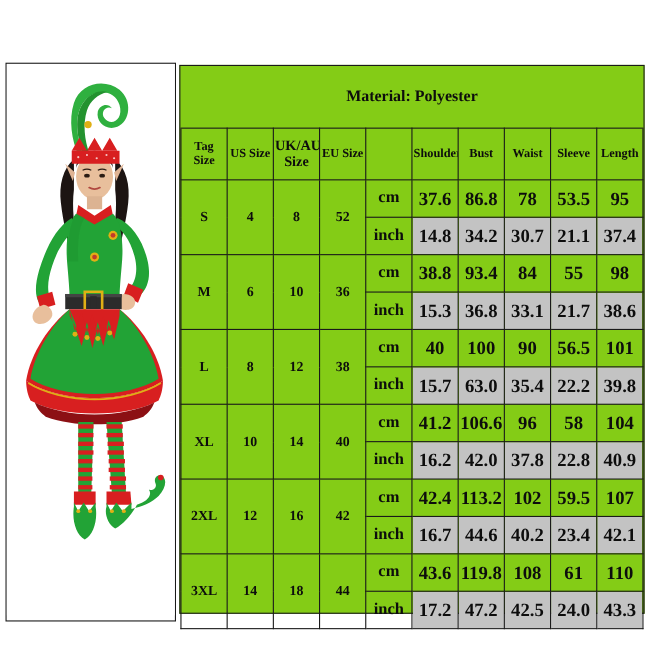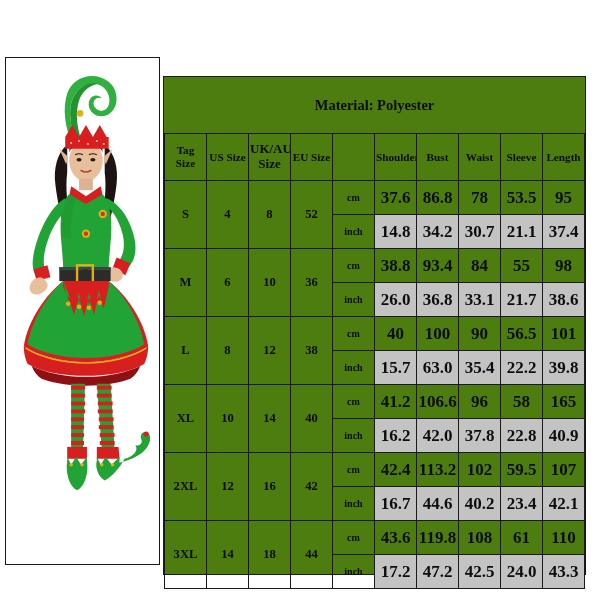--- a/index.html
+++ b/index.html
@@ -32,26 +32,26 @@
     left: 0;
     top: 0;
     width: 100%;
     height: 100%;
   }
 
   
   .chart-panel {
     position: absolute;
     left: 163px;
-    top: 76px;
+    top: 59px;
     width: 423px;
     height: 499px;
     box-sizing: border-box;
     border: 1.5px solid #1a1a1a;
-    background: #4d7c0f;
+    background: #84cc16;
   }
   table.size-chart {
     width: 100%;
     height: 100%;
     border-collapse: collapse;
     table-layout: fixed;
   }
   table.size-chart td,
   table.size-chart th {
     border: 1px solid #1a1a1a;
@@ -72,21 +72,21 @@
   .head-cell {
     font-size: 11.2px;
     height: 46px;
   }
   .head-cell.narrow { font-size: 13px; }
   .head-unit { }
   .size-cell {
     font-size: 12.6px;
   }
   .unit-cell {
-    font-size: 10px;
+    font-size: 15px;
   }
   .val-cell {
     font-size: 17px;
   }
   tr.inch-row .val-cell,
   tr.inch-row .unit-cell.shaded {
     background: #c3c3c3;
   }
   tr.inch-row .val-cell { background: #c3c3c3; }
   tr.cm-row td, tr.inch-row td { height: 33px; }
@@ -268,21 +268,21 @@
           <td class="size-cell" rowspan="2">36</td>
           <td class="unit-cell">cm</td>
           <td class="val-cell">38.8</td>
           <td class="val-cell">93.4</td>
           <td class="val-cell">84</td>
           <td class="val-cell">55</td>
           <td class="val-cell">98</td>
         </tr>
         <tr class="inch-row">
           <td class="unit-cell">inch</td>
-          <td class="val-cell">26.0</td>
+          <td class="val-cell">15.3</td>
           <td class="val-cell">36.8</td>
           <td class="val-cell">33.1</td>
           <td class="val-cell">21.7</td>
           <td class="val-cell">38.6</td>
         </tr>
         <tr class="cm-row">
           <td class="size-cell" rowspan="2">L</td>
           <td class="size-cell" rowspan="2">8</td>
           <td class="size-cell" rowspan="2">12</td>
           <td class="size-cell" rowspan="2">38</td>
@@ -304,21 +304,21 @@
         <tr class="cm-row">
           <td class="size-cell" rowspan="2">XL</td>
           <td class="size-cell" rowspan="2">10</td>
           <td class="size-cell" rowspan="2">14</td>
           <td class="size-cell" rowspan="2">40</td>
           <td class="unit-cell">cm</td>
           <td class="val-cell">41.2</td>
           <td class="val-cell">106.6</td>
           <td class="val-cell">96</td>
           <td class="val-cell">58</td>
-          <td class="val-cell">165</td>
+          <td class="val-cell">104</td>
         </tr>
         <tr class="inch-row">
           <td class="unit-cell">inch</td>
           <td class="val-cell">16.2</td>
           <td class="val-cell">42.0</td>
           <td class="val-cell">37.8</td>
           <td class="val-cell">22.8</td>
           <td class="val-cell">40.9</td>
         </tr>
         <tr class="cm-row">

